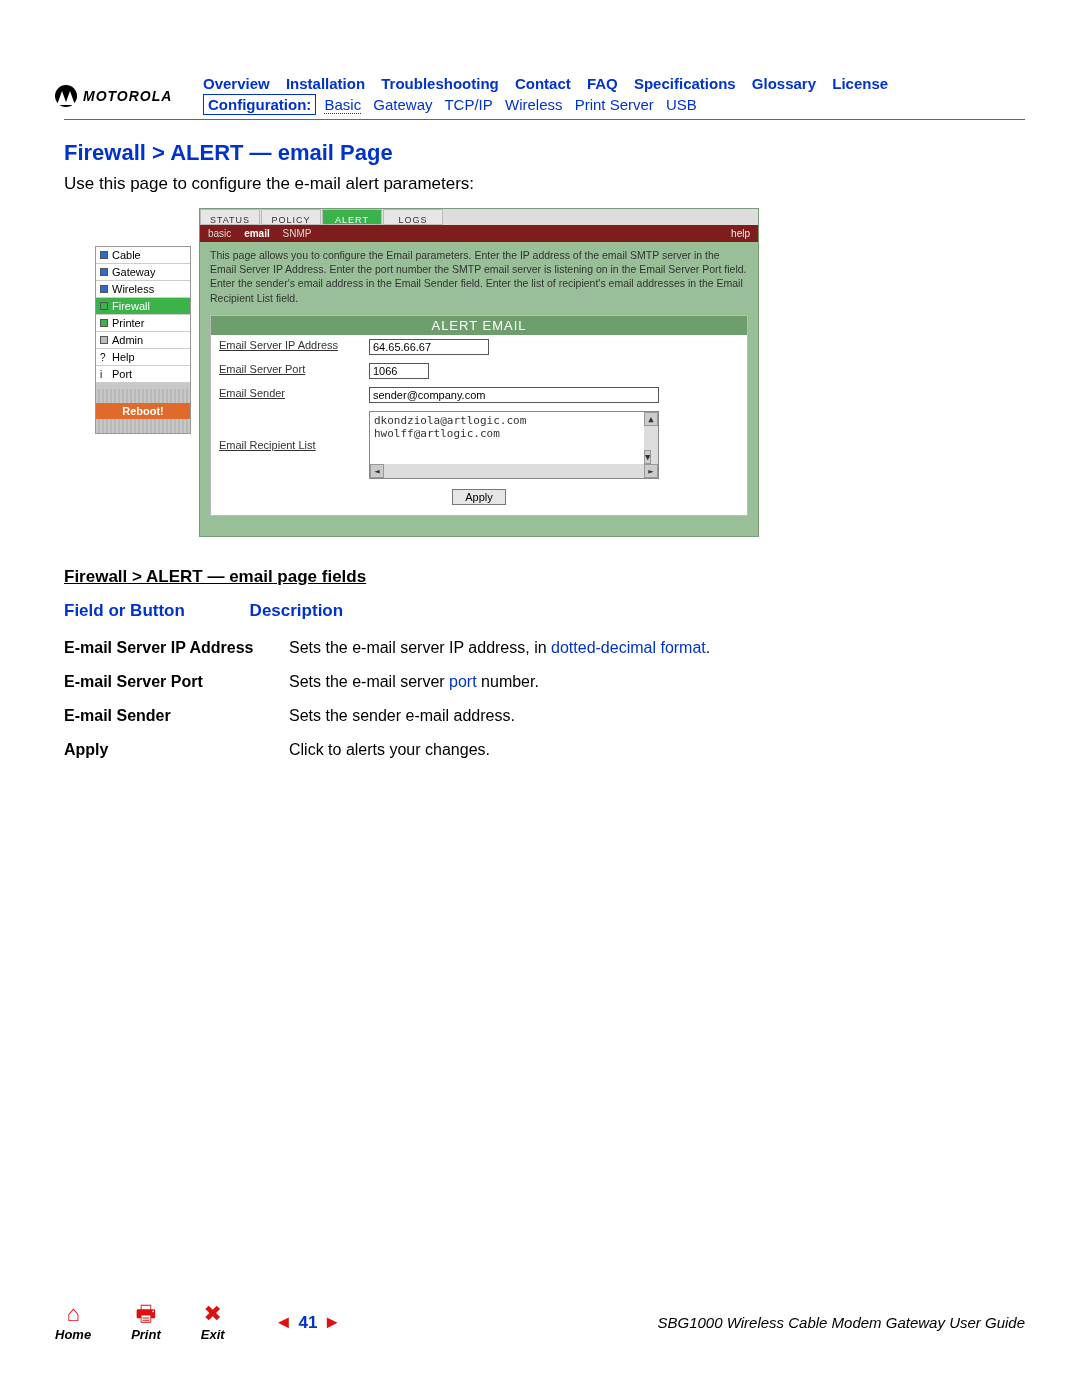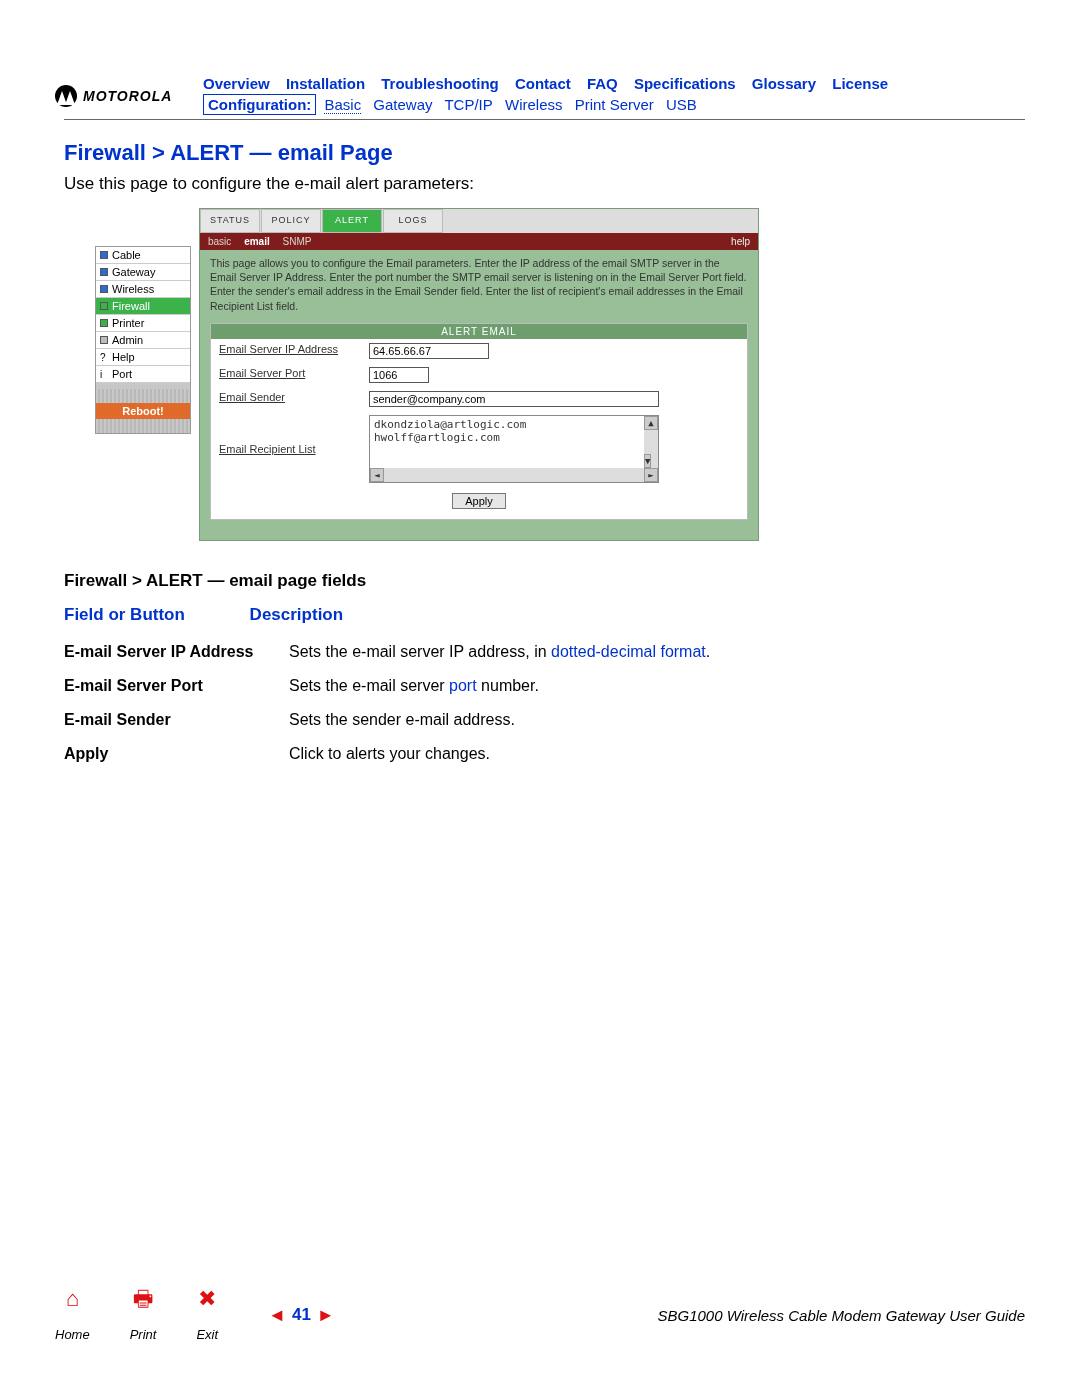--- a/index.html
+++ b/index.html
@@ -138,21 +138,21 @@
     width: 560px;
     border: 1px solid #7a9b7a;
     background: #99bf99;
     font-family: Verdana, Arial, sans-serif;
     font-size: 11px;
     color: #333;
   }
   .ui-tabs {
     display:flex; gap:1px;
     background:#ddd;
-    height:24px;
+    height:16px;
     font-size:9px;
     letter-spacing:1px;
     color:#333;
   }
   .ui-tabs div{
     width:60px; text-align:center; line-height:20px;
     background:#e6e6e6; border:1px solid #bbb;
     cursor:pointer;
   }
   .ui-tabs div.on{ background:#3bb24a; color:#fff; }
@@ -171,21 +171,21 @@
     font-size:10.5px;
     color:#333;
   }
   .form-wrap{
     background:#fff;
     margin:0 10px 10px 10px;
     border:1px solid #bbb;
   }
   .form-hdr{
     background:#6e9e6e; color:#fff;
-    text-align:center; font-size:10px;
+    text-align:center; font-size:13px;
     letter-spacing:1px; padding:2px 0;
   }
   table.form{ width:100%; border-collapse:collapse; }
   table.form td{ padding:4px 8px; font-size:11px; vertical-align:top;}
   table.form td.lbl{ width:150px; }
   table.form td.lbl a{ text-decoration:underline; color:#333; cursor:pointer;}
   table.form input[type=text]{
     font-family:inherit; font-size:11px;
     border:1px solid #555; padding:1px 3px;
   }
@@ -212,21 +212,21 @@
     font-family:inherit; font-size:11px;
     padding:1px 12px;
     background:#e6e6e6; border:1px solid #777;
     cursor:pointer;
   }
   .ui-panel .pad-bottom{ height:10px; background:#99bf99;}
 
   
   h2.sub{
     font-size:17px; font-weight:bold;
-    margin-left:9px; margin-bottom:14px;
+    margin-left:9px; margin-bottom:14px;text-decoration:underline;
   }
   .ft-head{
     margin-left:9px; font-size:17px; font-weight:bold;
     color:#0033cc; margin-bottom:10px;
   }
   .ft-head span:first-child{ margin-right:60px;}
   table.fields{
     margin-left:9px; width: 900px;
     border-collapse:collapse;
     font-size:16px;
@@ -238,21 +238,21 @@
   
   .footer{
     position:absolute;
     bottom:55px; left:55px; right:55px;
     display:flex; align-items:center;
   }
   .f-left{ display:flex; gap:40px;}
   .f-tool{ text-align:center; }
   .f-tool .ic{ font-size:22px; line-height:22px;}
   .f-tool .ic.red{ color:#d11;}
-  .f-tool .txt{ font-size:13px; font-style:italic; margin-top:17px;}
+  .f-tool .txt{ font-size:13px; font-style:italic; margin-top:2px;font-weight:bold;}
   .f-mid{
     flex:1; text-align:left;
     font-weight:bold; color:#0033cc; font-size:17px;
     display:flex; align-items:center; gap:6px;
     padding-left:50px;
   }
   .f-mid .arrow{ color:#d11; font-size:18px; cursor:pointer;}
   .f-right{
     flex:2; text-align:right;
     font-style:italic; font-size:15px;

